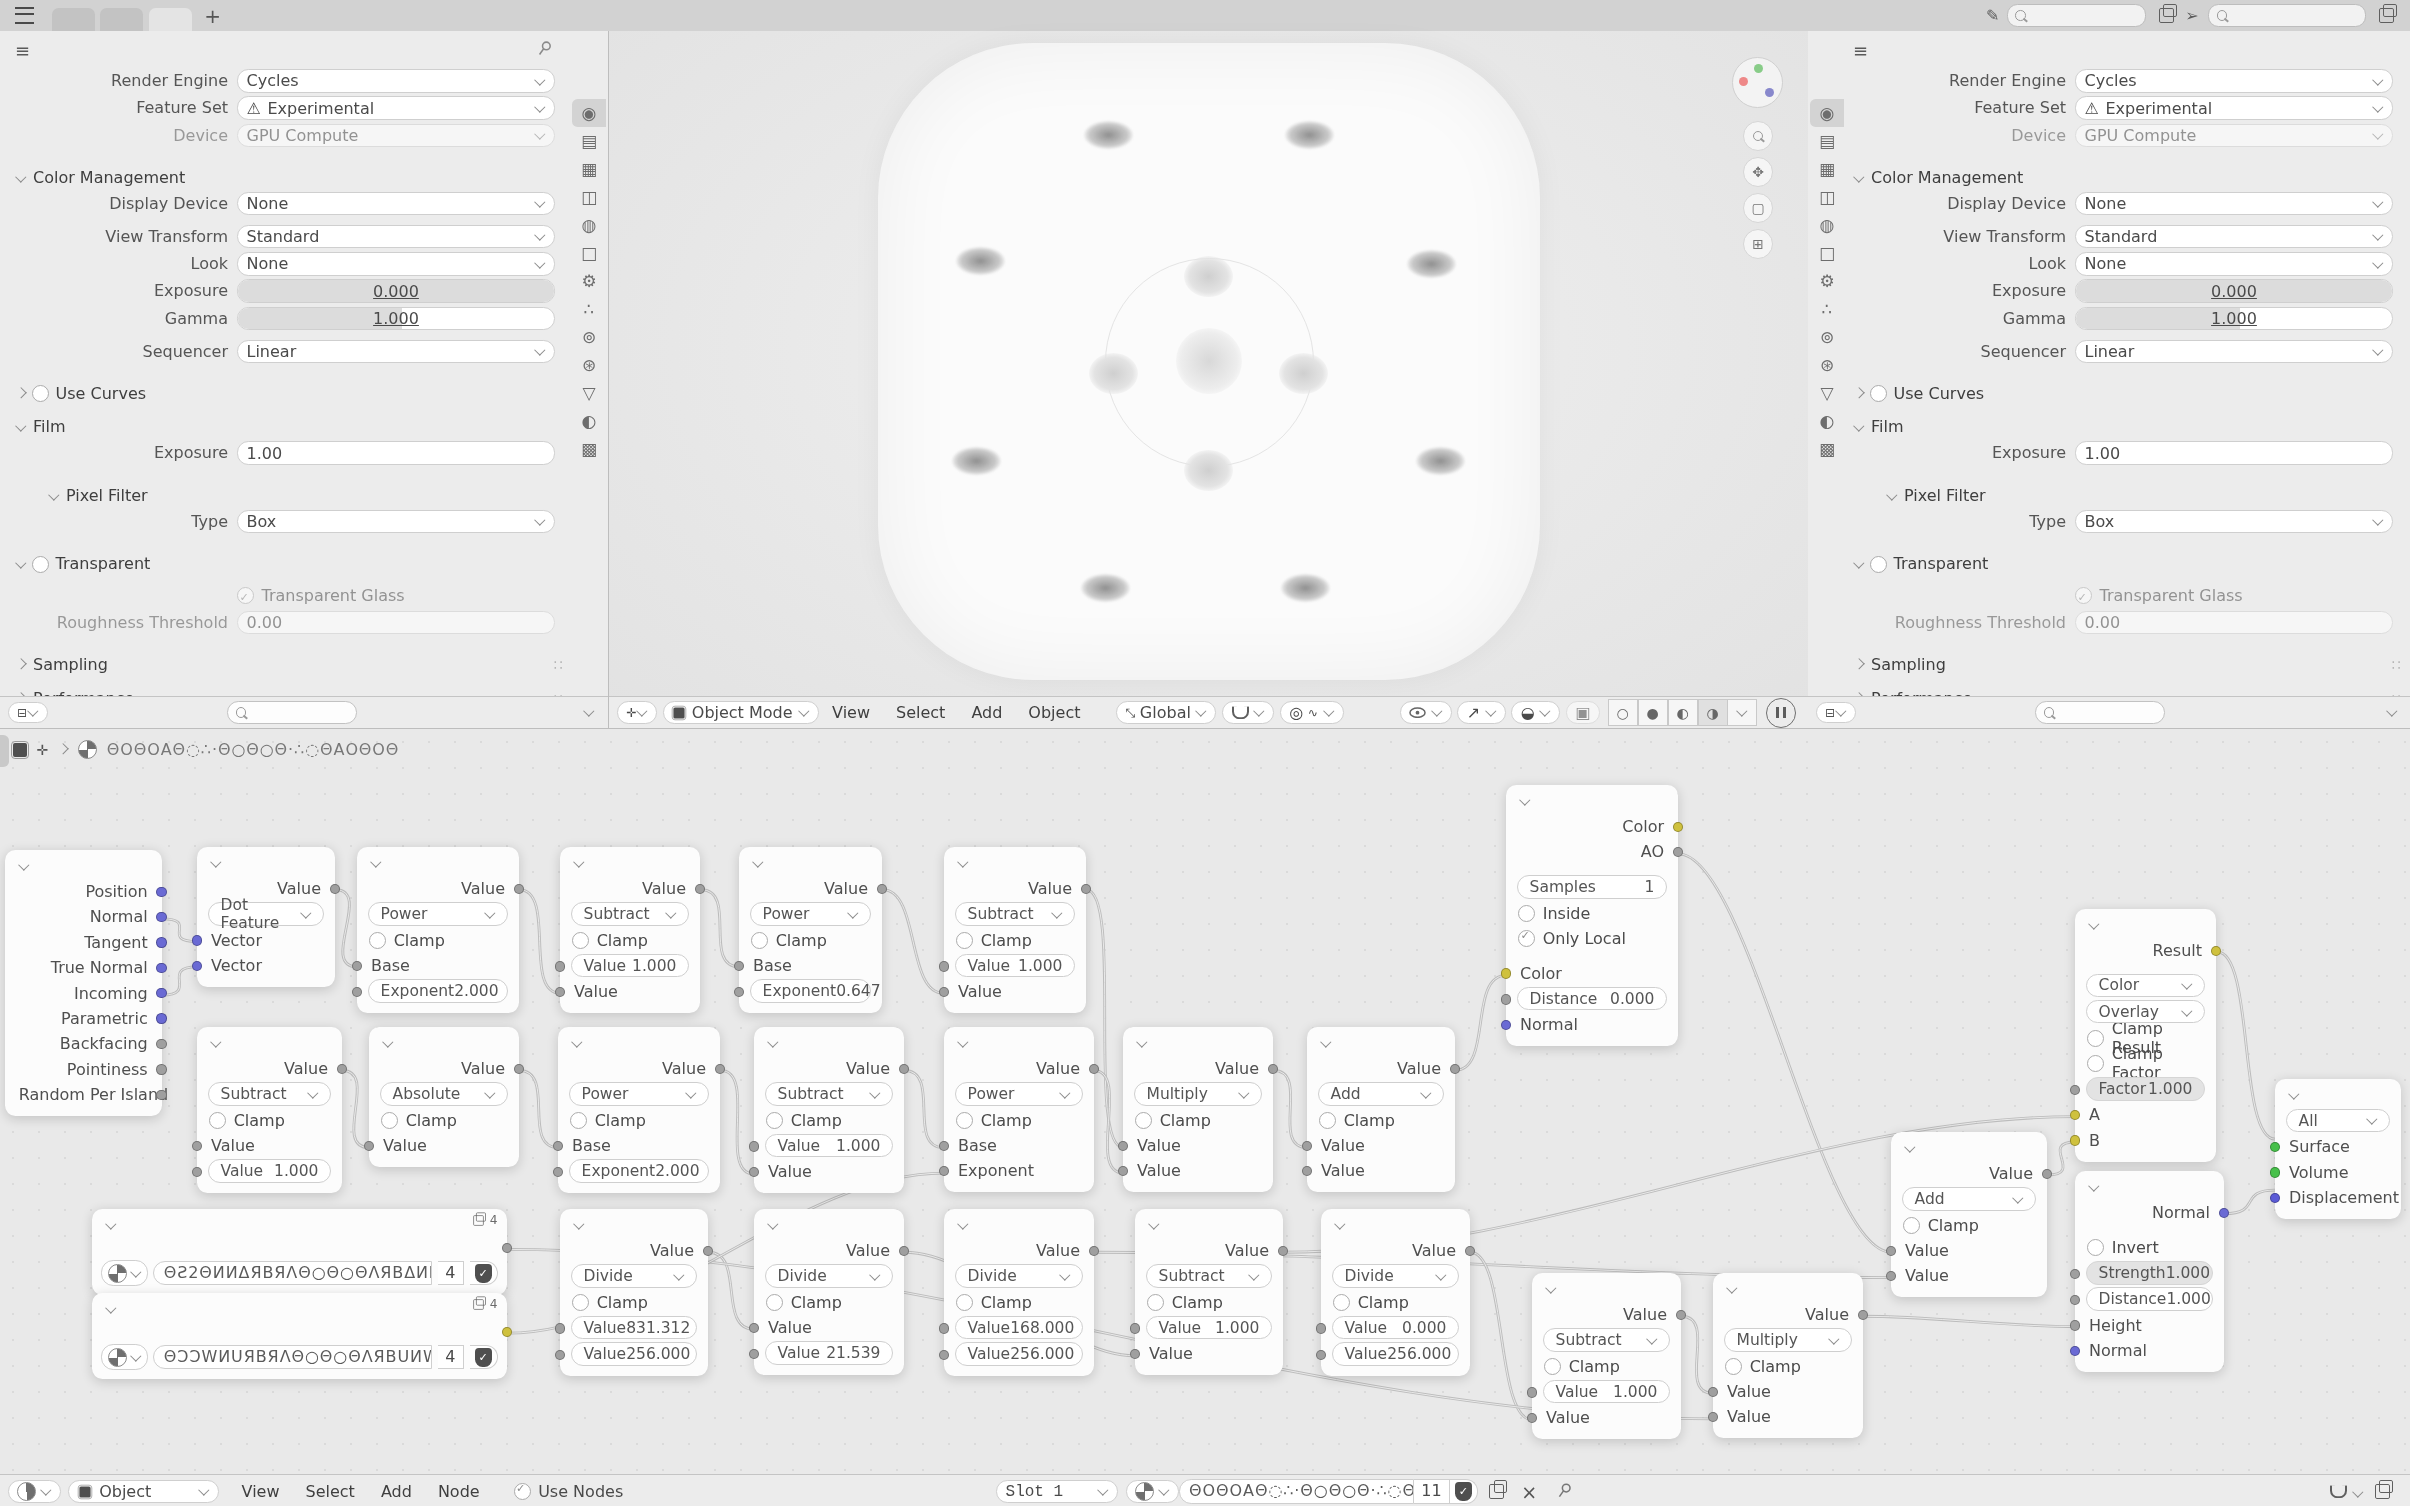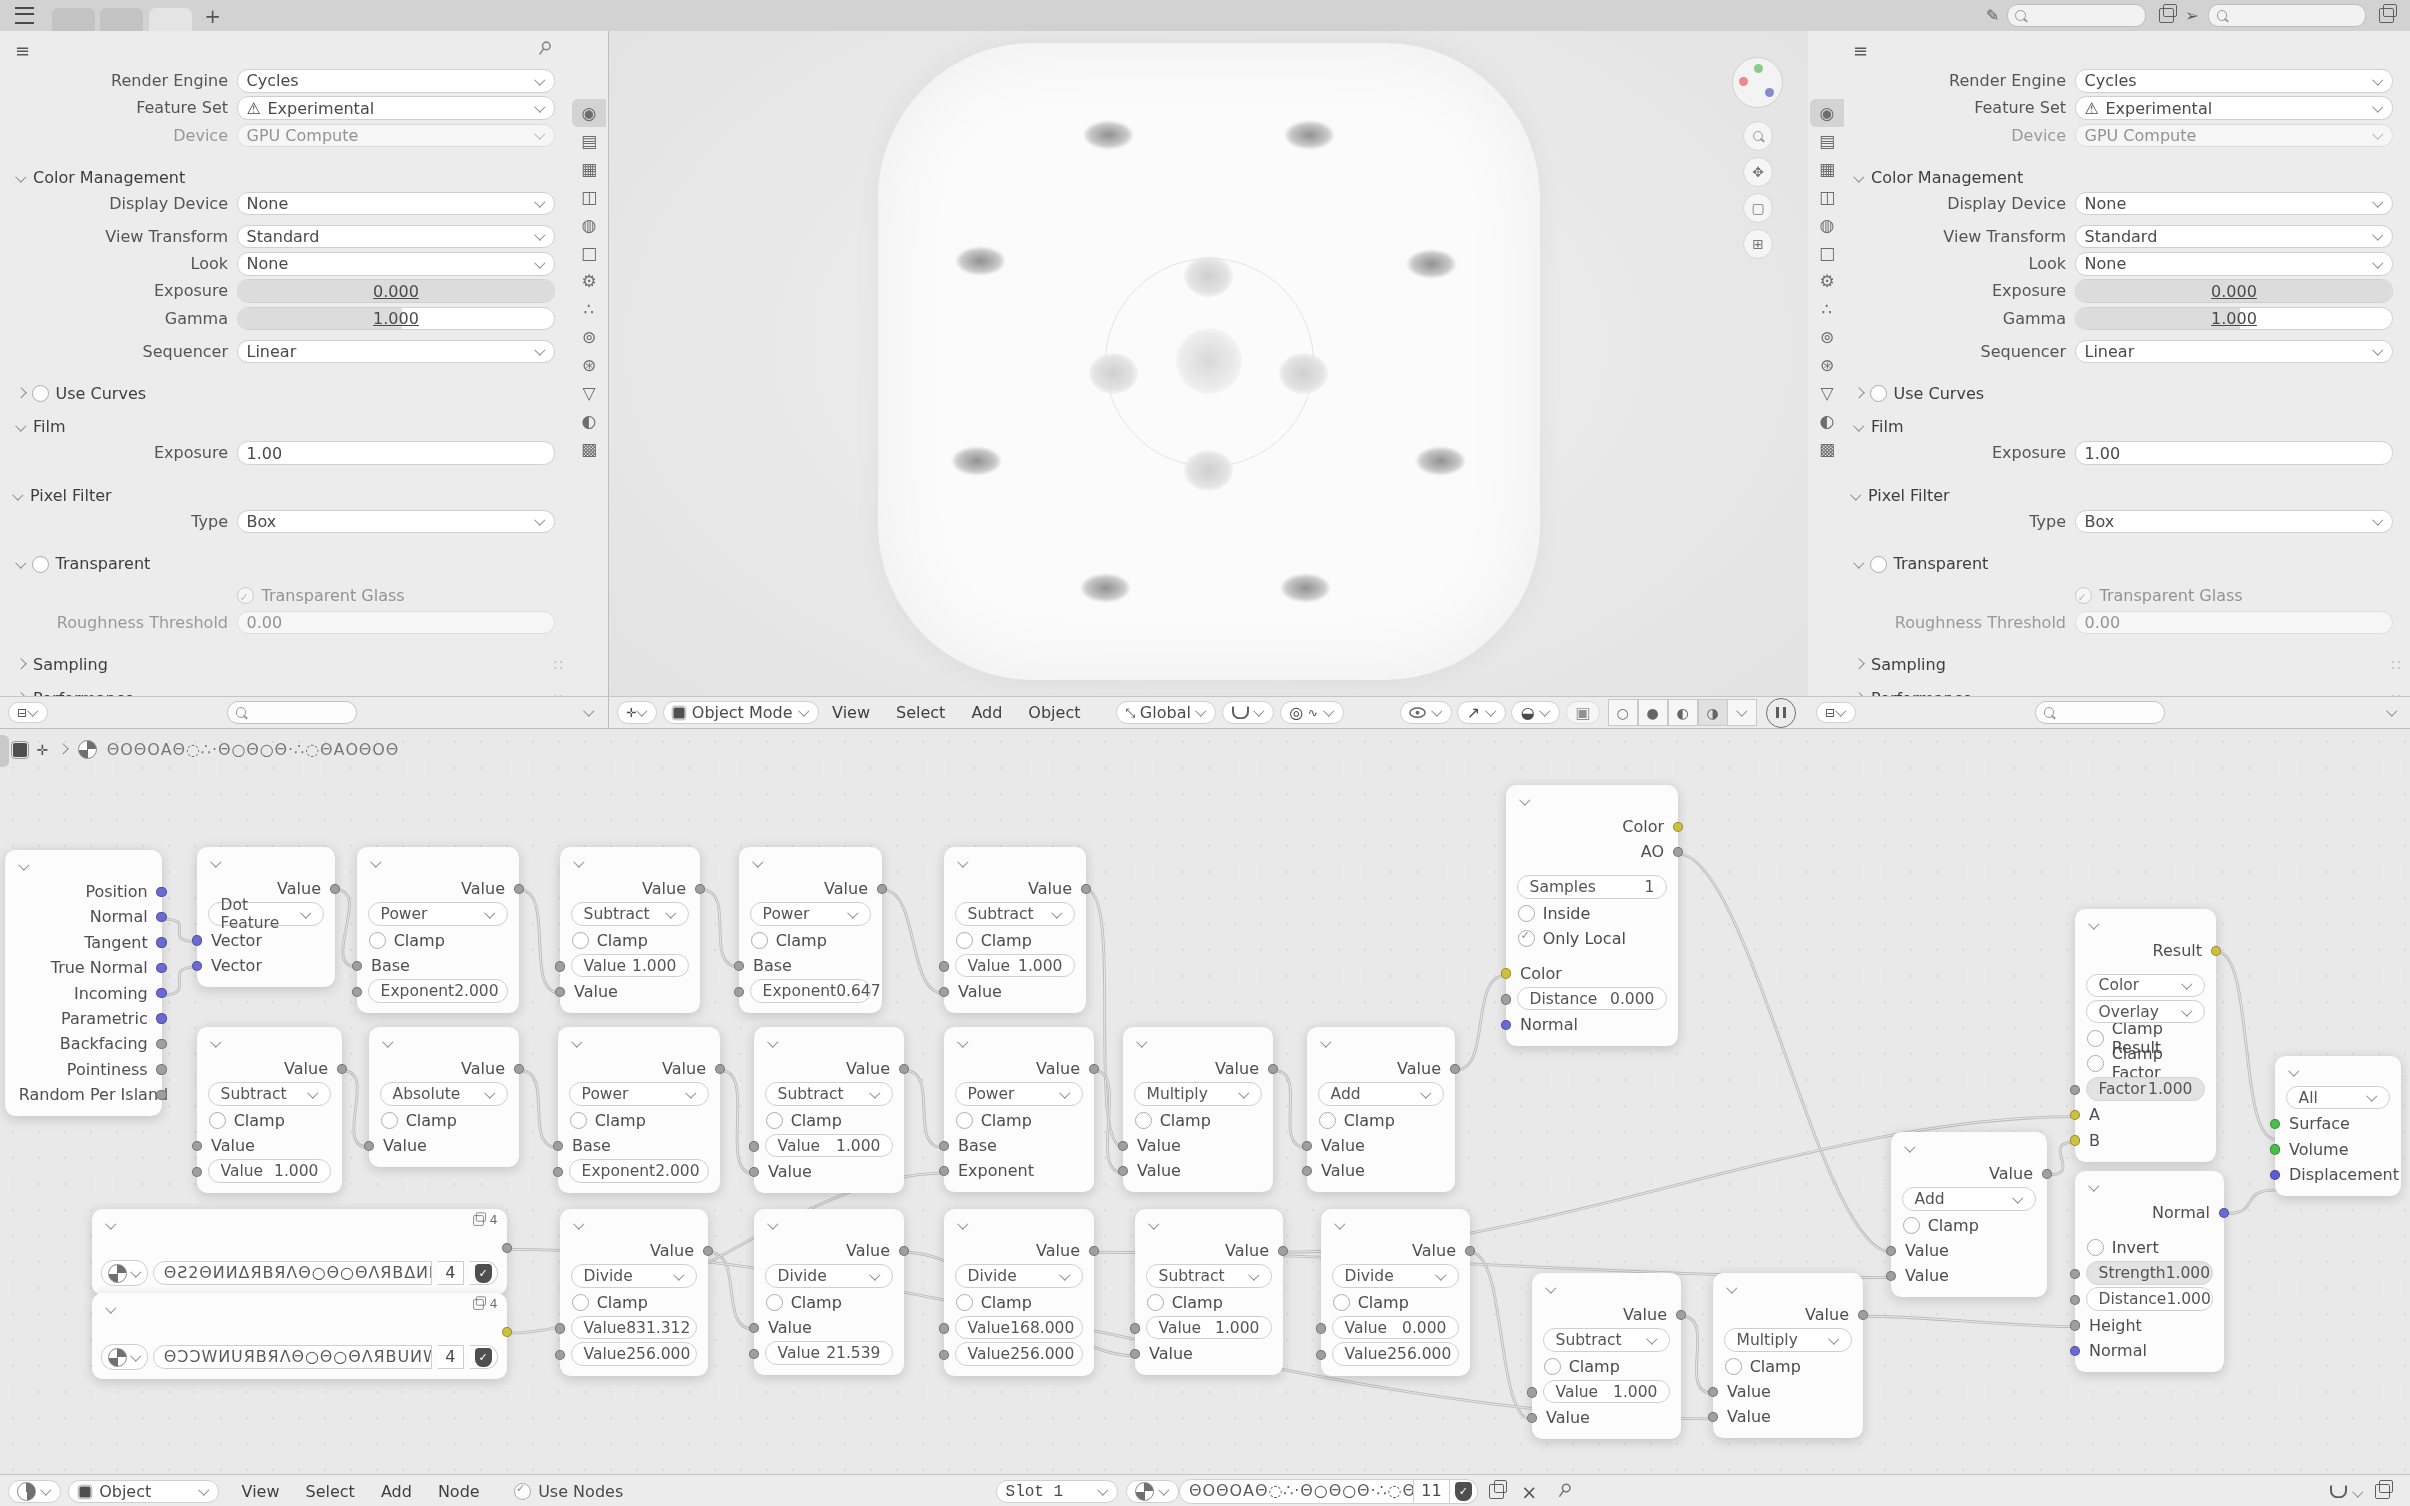--- a/index.html
+++ b/index.html
@@ -30,21 +30,21 @@
   .pcontent{position:absolute;top:38px;width:573px;}
   .prow{position:relative;height:24.5px;margin-bottom:2.8px;text-decoration:underline;}
   .plabel{position:absolute;left:0;width:228px;text-align:right;line-height:24.5px;color:#555;font-size:16px;}
   .pfd{position:absolute;left:237px;width:318px;top:0;}
   .pdd{justify-content:space-between;}
   .pval{flex:1;text-align:left;}
   .slider{position:relative;overflow:hidden;}
   .sfill{position:absolute;left:0;top:0;bottom:0;background:#dcdcdc;}
   .snum{position:relative;width:100%;text-align:center;}
   .psec{position:relative;height:28px;line-height:28px;color:#3e3e3e;display:flex;align-items:center;padding-left:15px;}
-  .psec.sub{padding-left:12px;}
+  .psec.sub{padding-left:12px;margin-left:36px;}
   .psec .lbl{margin-left:6.6px;}
   .grip{position:absolute;right:9.4px;color:#b5b5b5;font-size:14px;letter-spacing:0.9px;}
   .listic{position:absolute;right:41px;color:#8b8b8b;font-size:15px;}
   .pcheckrow{position:relative;height:24.5px;margin-bottom:2.8px;}
   .strip{position:absolute;top:68px;width:38px;display:flex;flex-direction:column;align-items:center;}
   .ptab{width:34px;height:28px;display:flex;align-items:center;justify-content:center;font-size:17px;color:#6d6d6d;}
   .ptab.on{background:#d3d3d3;border-radius:5.6px 0 0 5.6px;}
   .pfoot{position:absolute;bottom:0;left:0;right:0;height:31px;display:flex;align-items:center;}
   .sfield{flex:0 0 113px;height:21.7px;border:0.9px solid #c2c2c2;border-radius:11.3px;background:#fdfdfd;margin-left:7.5px;display:flex;align-items:center;padding:0 7.5px;color:#9a9a9a;}
   .mag{width:8.5px;height:8.5px;border:1.6px solid #9a9a9a;border-radius:50%;position:relative;display:inline-block;}
@@ -1302,21 +1302,21 @@
             <span class="sock si" style="background:#9f9f9f"></span>
             <div class="np">
               <span>Distance</span>
               <span>1.000</span>
             </div>
           </div>
           <div class="nrow"><span class="sock si" style="background:#9f9f9f"></span>Height</div>
           <div class="nrow"><span class="sock si" style="background:#6a6ad4"></span>Normal</div>
           <div style="height:8.5px;"></div>
         </div>
-        <div class="node" style="left: 2275px; top: 327px; width: 126px;">
+        <div class="node" style="left: 2275px; top: 350px; width: 126px;">
           <div class="nhead">
             <span class="chev"></span>
           </div>
           <div class="nddrow">
             <div class="np">
               <span>All</span>
               <span class="chev"></span>
             </div>
           </div>
           <div class="nrow"><span class="sock si" style="background:#47c04a"></span>Surface</div>

